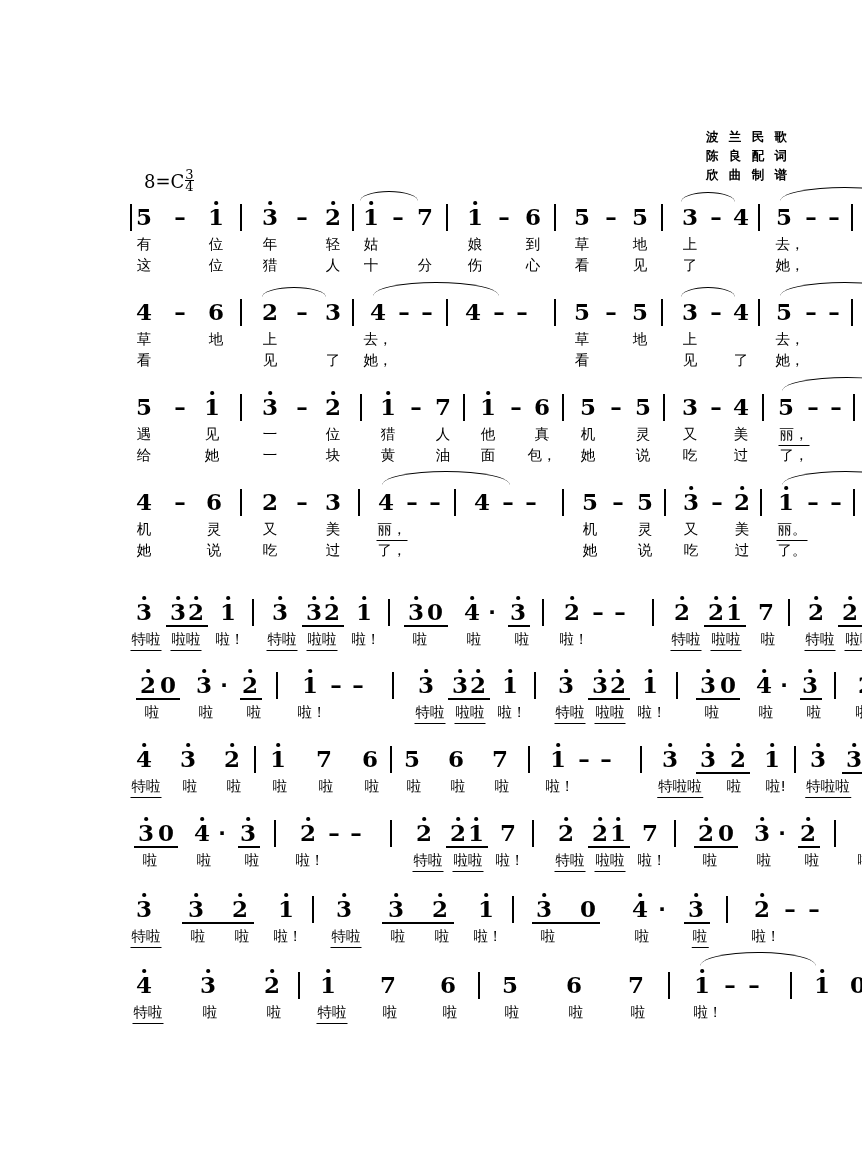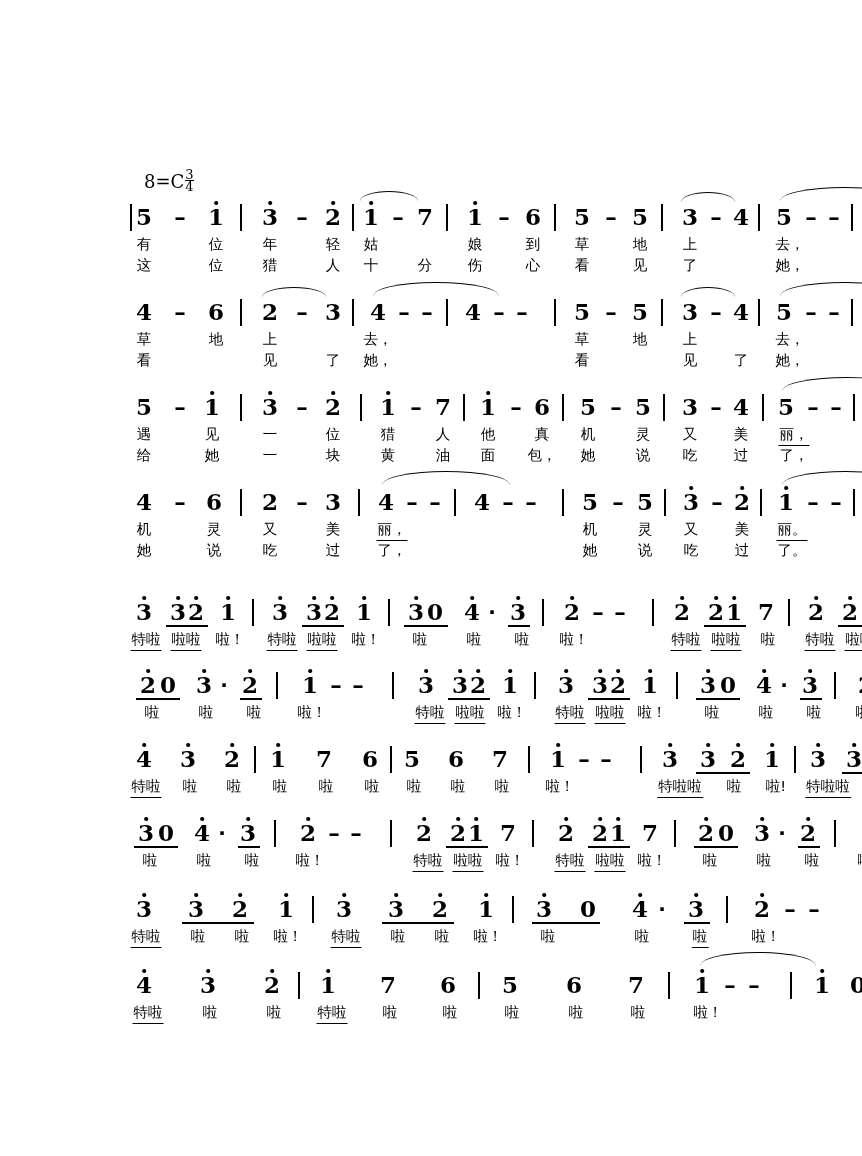--- a/index.html
+++ b/index.html
@@ -153,20 +153,25 @@
     font-weight: 500;
   }
   .lyric.melisma { border-bottom: 1.3px solid #000; padding: 0 1px; }
 </style>
 </head>
 <body>
 
 <div class="sheet">
 
 
+  <div class="credits">
+    <div>波 兰 民 歌</div>
+    <div>陈 良 配 词</div>
+    <div>欣 曲 制 谱</div>
+  </div>
 
   <div class="keysig">
     <span class="kc">8=C</span>
     <span class="meter">
       <span class="num">3</span>
       <span class="den">4</span>
     </span>
   </div>
 
   <div class="system" style="top:200px;">

